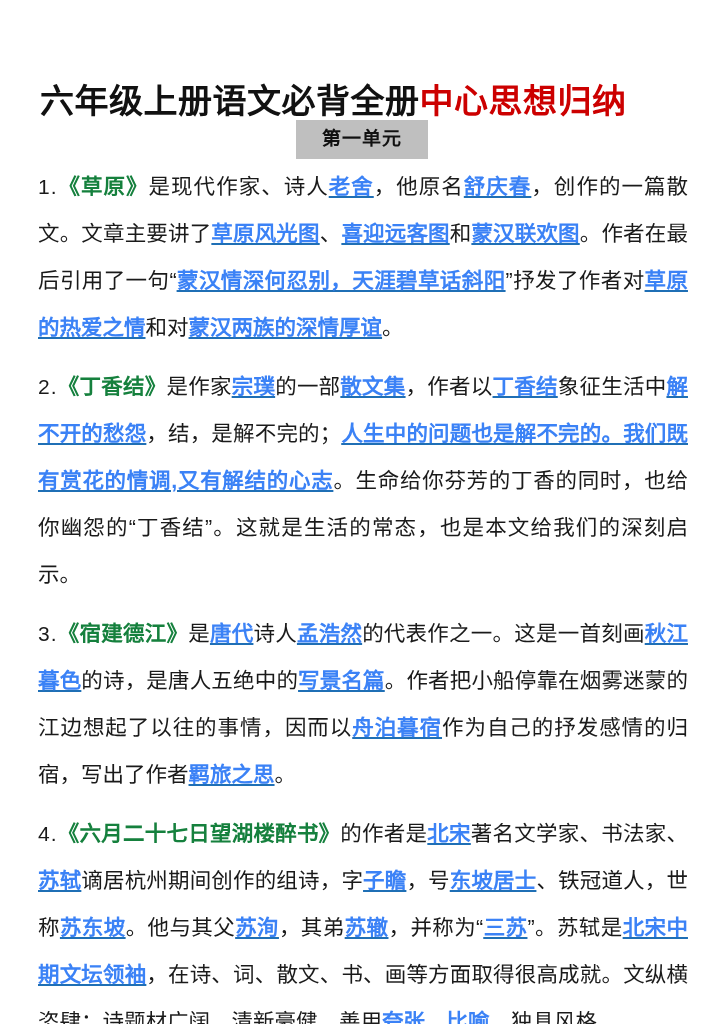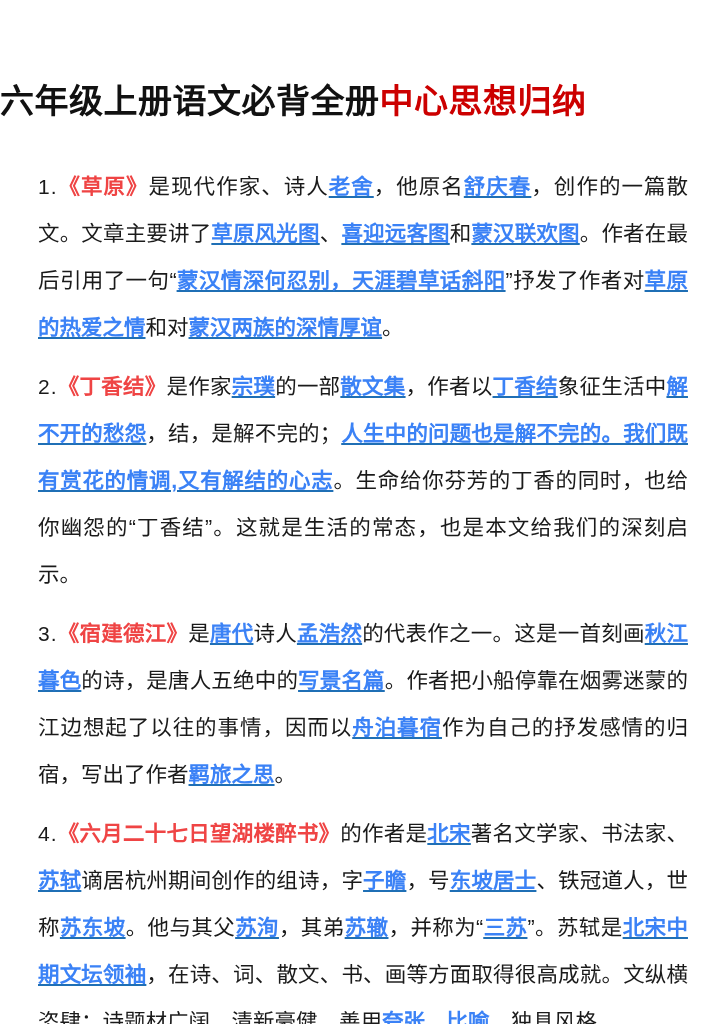--- a/index.html
+++ b/index.html
@@ -30,20 +30,21 @@
     position: absolute;
     top: 58px;
     left: 0;
     width: 577px;
     text-align: center;
     font-size: 34px;
     line-height: 40px;
     font-weight: bold;
     letter-spacing: 0.5px;
     white-space: nowrap;
+    padding-left: 40px;
   }
   .doc-title .t-black { color: #111111; }
   .doc-title .t-red   { color: #cc0000; }
 
   
   .unit-wrap {
     position: absolute;
     top: 120px;
     left: 0;
     width: 724px;
@@ -78,40 +79,43 @@
     word-break: break-all;
   }
   p.para:last-child { margin-bottom: 0; }
 
   .num {
     font-size: 21px;
     letter-spacing: 1px;
   }
   .work {
     font-weight: bold;
-    color: #ef4444;
+    color: #15803d;
   }
   .key {
     color: #3b82f6;
     font-weight: bold;
     text-decoration: underline;
     text-decoration-color: #1f6fb5;
     text-underline-offset: 2px;
     text-decoration-thickness: 1.5px;
   }
 </style>
 </head>
 <body>
 
 <div class="page">
 
   <h1 class="doc-title">
     <span class="t-black">六年级上册语文必背全册</span><span class="t-red">中心思想归纳</span>
   </h1>
 
+  <div class="unit-wrap">
+    <span class="unit-badge">第一单元</span>
+  </div>
 
   <div class="content">
       <p class="para"><span class="num">1.</span><span class="work">《草原》</span><span>是现代作家、诗人</span><span class="key">老舍</span><span>，他原名</span><span class="key">舒庆春</span><span>，创作的一篇散文。文章主要讲了</span><span class="key">草原风光图</span><span>、</span><span class="key">喜迎远客图</span><span>和</span><span class="key">蒙汉联欢图</span><span>。作者在最后引用了一句“</span><span class="key">蒙汉情深何忍别，天涯碧草话斜阳</span><span>”抒发了作者对</span><span class="key">草原的热爱之情</span><span>和对</span><span class="key">蒙汉两族的深情厚谊</span><span>。</span></p>
       <p class="para"><span class="num">2.</span><span class="work">《丁香结》</span><span>是作家</span><span class="key">宗璞</span><span>的一部</span><span class="key">散文集</span><span>，作者以</span><span class="key">丁香结</span><span>象征生活中</span><span class="key">解不开的愁怨</span><span>，结，是解不完的；</span><span class="key">人生中的问题也是解不完的。我们既有赏花的情调,又有解结的心志</span><span>。生命给你芬芳的丁香的同时，也给你幽怨的“丁香结”。这就是生活的常态，也是本文给我们的深刻启示。</span></p>
       <p class="para"><span class="num">3.</span><span class="work">《宿建德江》</span><span>是</span><span class="key">唐代</span><span>诗人</span><span class="key">孟浩然</span><span>的代表作之一。这是一首刻画</span><span class="key">秋江暮色</span><span>的诗，是唐人五绝中的</span><span class="key">写景名篇</span><span>。作者把小船停靠在烟雾迷蒙的江边想起了以往的事情，因而以</span><span class="key">舟泊暮宿</span><span>作为自己的抒发感情的归宿，写出了作者</span><span class="key">羁旅之思</span><span>。</span></p>
       <p class="para"><span class="num">4.</span><span class="work">《六月二十七日望湖楼醉书》</span><span>的作者是</span><span class="key">北宋</span><span>著名文学家、书法家、</span><span class="key">苏轼</span><span>谪居杭州期间创作的组诗，字</span><span class="key">子瞻</span><span>，号</span><span class="key">东坡居士</span><span>、铁冠道人，世称</span><span class="key">苏东坡</span><span>。他与其父</span><span class="key">苏洵</span><span>，其弟</span><span class="key">苏辙</span><span>，并称为“</span><span class="key">三苏</span><span>”。苏轼是</span><span class="key">北宋中期文坛领袖</span><span>，在诗、词、散文、书、画等方面取得很高成就。文纵横恣肆；诗题材广阔，清新豪健，善用</span><span class="key">夸张</span><span>、</span><span class="key">比喻</span><span>，独具风格，</span></p>
     </div>
 
 </div>
 

